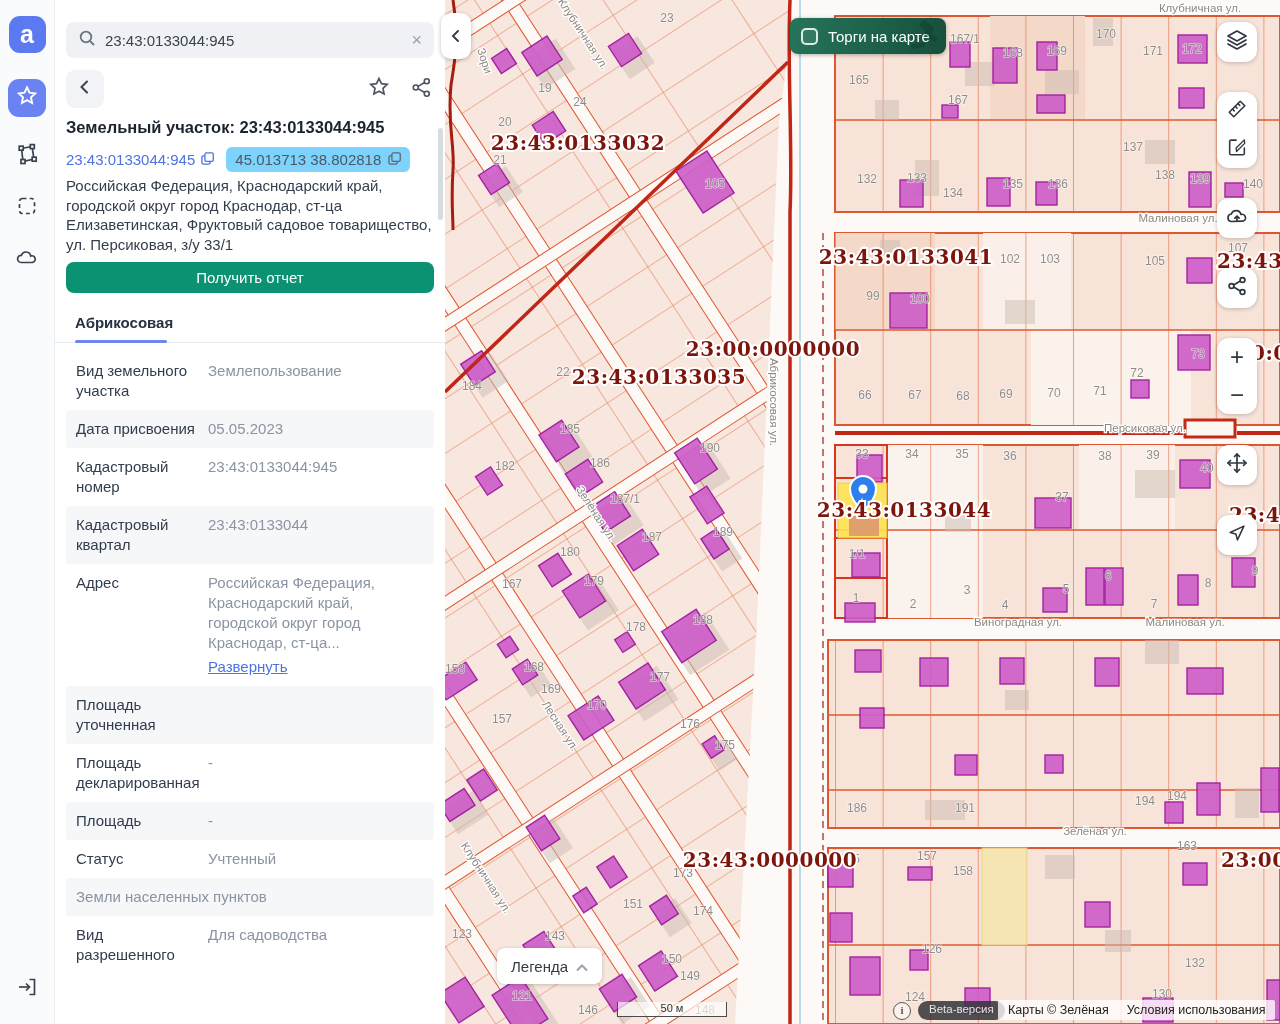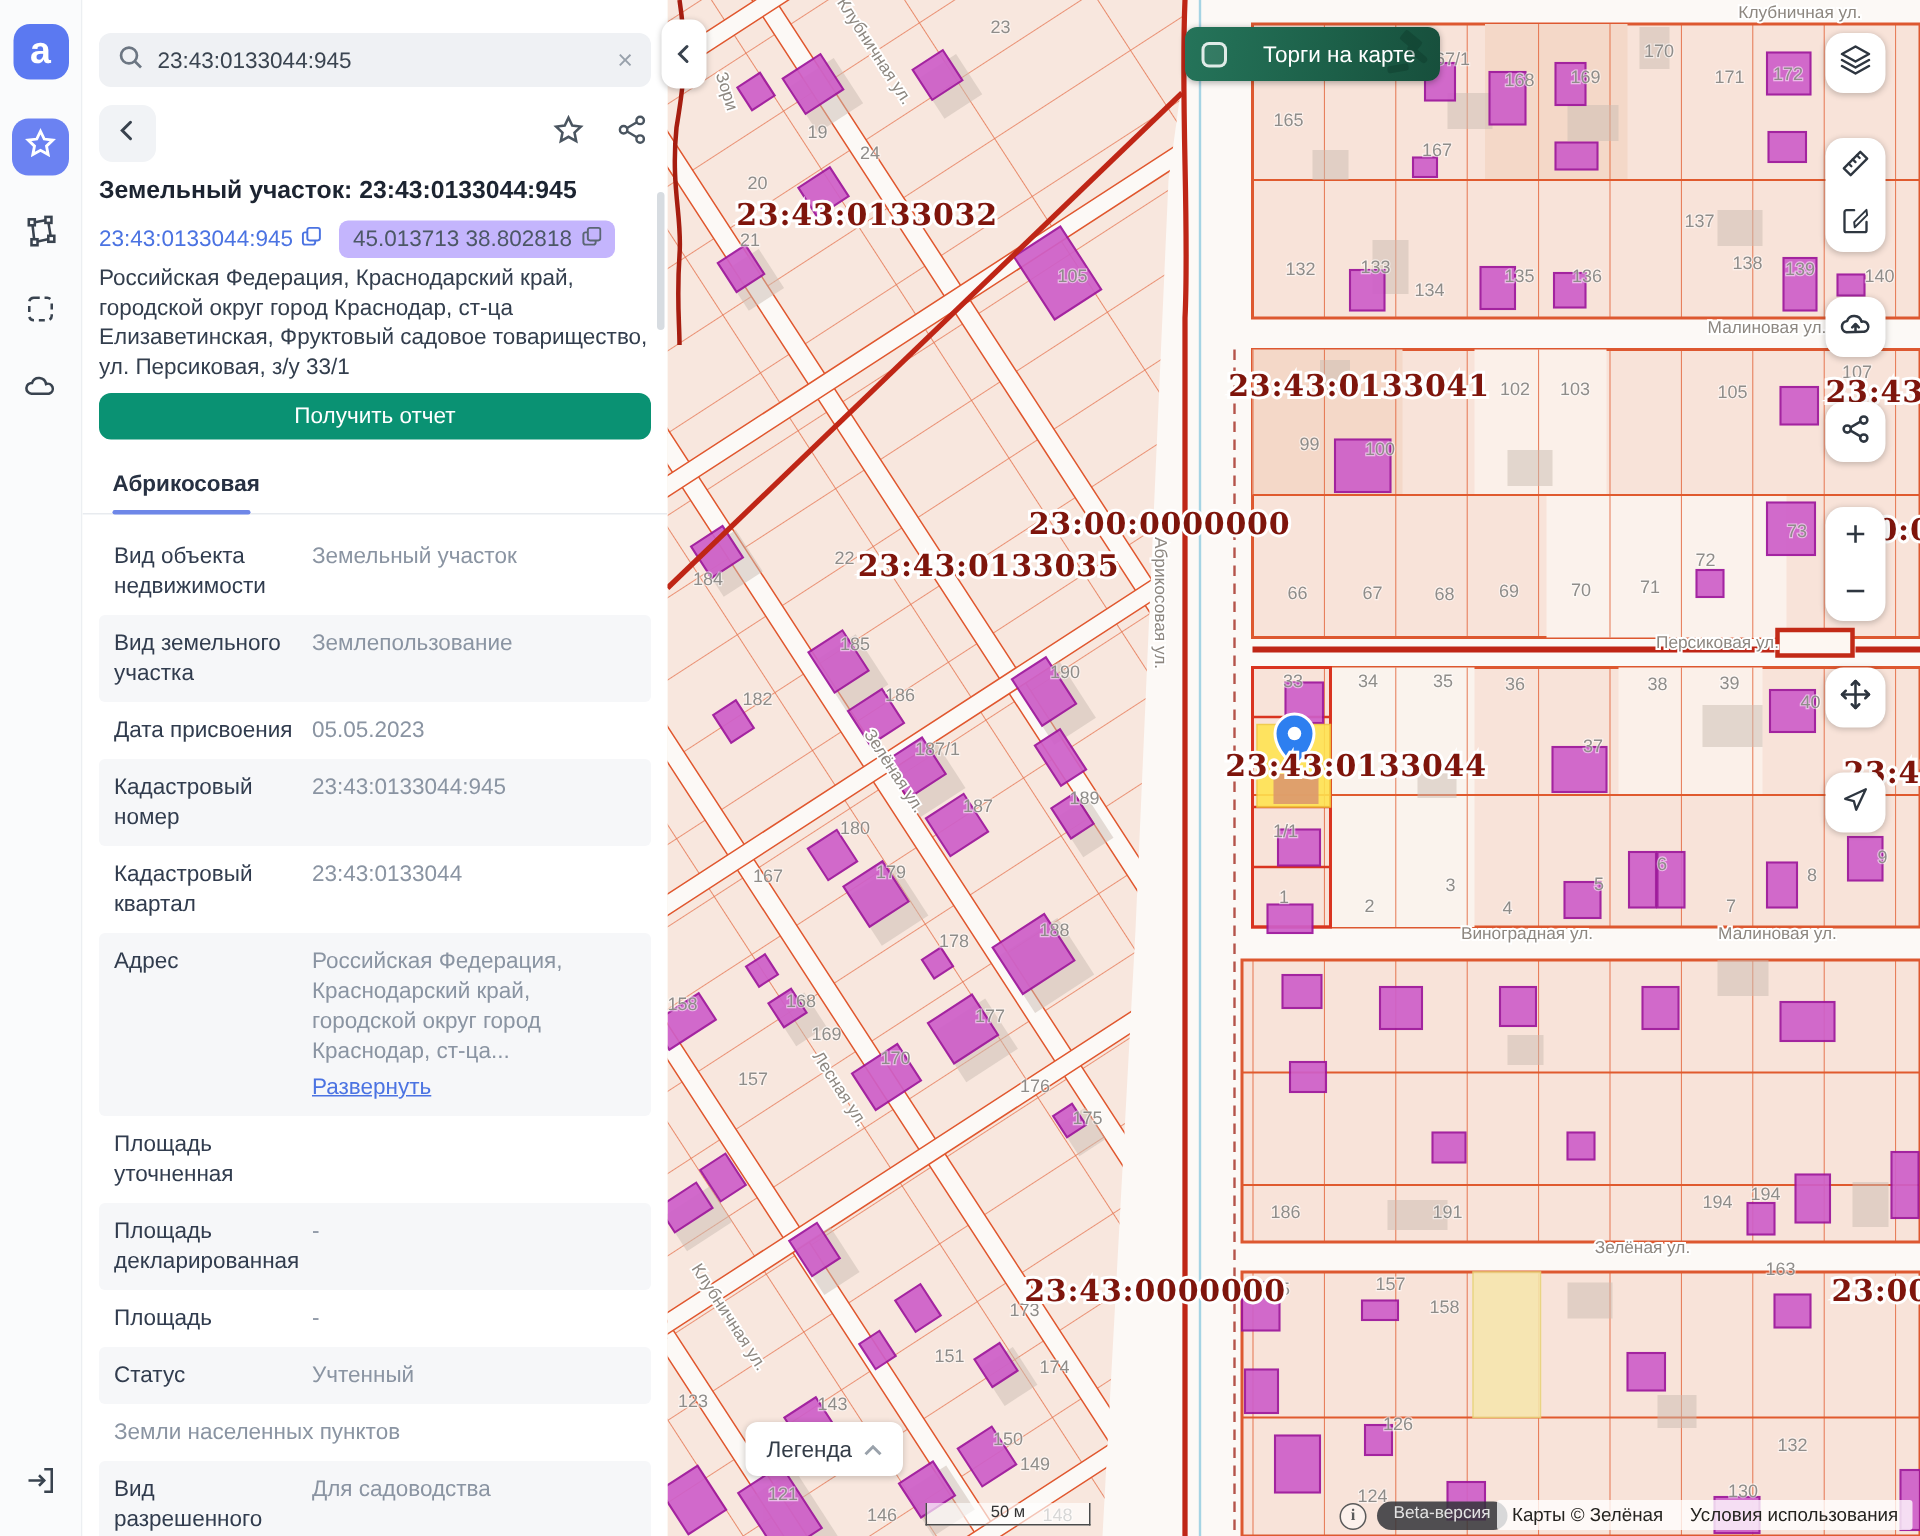--- a/index.html
+++ b/index.html
@@ -27,21 +27,21 @@
     font-size:15px; color:#3a4450; font-family:inherit; }
   .searchbox .clear { color:#98a1ab; font-size:18px; line-height:1; cursor:pointer; }
   .actionrow { position:absolute; left:11px; top:70px; width:368px; height:38px; display:flex; align-items:center; }
   .backbtn { width:38px; height:38px; background:#f1f3f6; border-radius:9px; display:flex;
     align-items:center; justify-content:center; }
   .actionrow .spacer { flex:1; }
   .iconbtn { width:26px; height:26px; margin-left:16px; display:flex; align-items:center; justify-content:center; }
   .ptitle { position:absolute; left:11px; top:118px; width:370px; font-size:16.5px; font-weight:bold; color:#1c2431; }
   .idrow { position:absolute; left:11px; top:147px; display:flex; align-items:center; gap:12px; }
   .cadlink { color:#4b73e2; font-size:15px; display:flex; align-items:center; gap:6px; }
-  .coordchip { background:#c4b5fd; border-radius:6px; padding:4px 9px; font-size:15px; color:#4c5765;
+  .coordchip { background:#7dd3fc; border-radius:6px; padding:4px 9px; font-size:15px; color:#4c5765;
     display:flex; align-items:center; gap:7px; }
   .copyic { width:13px; height:13px; }
   .addr { position:absolute; left:11px; top:176px; width:372px; font-size:15px; color:#333e4d; line-height:19.5px; }
   .report { position:absolute; left:11px; top:262px; width:368px; height:31px; background:#0a9273;
     border:none; border-radius:8px; color:#fff; font-size:15px; font-family:inherit; cursor:pointer; }
   .tabs { position:absolute; left:0; top:310px; width:390px; border-bottom:1px solid #e8ebef; height:33px; }
   .tab { position:absolute; left:20px; top:4px; font-size:15px; font-weight:bold; color:#273142; padding-bottom:10px; }
   .tabline { position:absolute; left:20px; top:30px; width:92px; height:3px; background:#6e87e8; border-radius:2px; }
   .itable { position:absolute; left:11px; top:352px; width:368px; }
   .irow { display:flex; padding:9px 10px; font-size:15px; line-height:20px; }
@@ -51,21 +51,21 @@
   .irow .val a { color:#4b73e2; display:inline-block; margin-top:4px; }
   .pscroll { position:absolute; right:2px; top:128px; width:5px; height:92px; background:#d7dce1; border-radius:3px; }
 
   
   .map { position:absolute; left:445px; top:0; width:835px; height:1024px; background:#fcf9f6; }
   .map svg.base { position:absolute; left:0; top:0; }
   .collapse { position:absolute; left:-4px; top:13px; width:30px; height:46px; background:#fff;
     border-radius:10px; box-shadow:0 1px 4px rgba(0,0,0,.25); display:flex; align-items:center; justify-content:center; }
   .torgi { position:absolute; left:345px; top:18px; height:36px; border-radius:8px; overflow:hidden;
     background:linear-gradient(100deg,#25745a 0%,#1c5f48 60%,#174f3c 100%);
-    display:flex; align-items:center; padding:0 16px 0 11px; gap:24px; box-shadow:0 1px 4px rgba(0,0,0,.3); }
+    display:flex; align-items:center; padding:0 16px 0 11px; gap:10px; box-shadow:0 1px 4px rgba(0,0,0,.3); }
   .torgi .cbx { width:17px; height:17px; border:2px solid rgba(255,255,255,.85); border-radius:5px;
     background:rgba(255,255,255,.08); }
   .torgi .tlabel { color:#fff; font-size:15px; white-space:nowrap; }
   .torgi .gavel { position:absolute; right:2px; top:0px; opacity:.35; }
   .mapbtn { position:absolute; left:772px; width:40px; height:40px; background:#fff; border-radius:12px;
     box-shadow:0 1px 4px rgba(0,0,0,.22); display:flex; align-items:center; justify-content:center; }
   .mapgrp { position:absolute; left:772px; width:40px; background:#fff; border-radius:12px;
     box-shadow:0 1px 4px rgba(0,0,0,.22); display:flex; flex-direction:column; align-items:center; }
   .mapgrp > div { width:40px; height:38px; display:flex; align-items:center; justify-content:center; }
   .mapbtn svg, .mapgrp svg { stroke:#2e3640; fill:none; stroke-width:1.7; stroke-linecap:round; stroke-linejoin:round; }
@@ -205,24 +205,20 @@
   <div class="addr">Российская Федерация, Краснодарский край, городской округ город Краснодар, ст-ца Елизаветинская, Фруктовый садовое товарищество, ул. Персиковая, з/у 33/1</div>
 
   <button class="report">Получить отчет</button>
 
   <div class="tabs">
     <div class="tab">Абрикосовая</div>
     <div class="tabline"></div>
   </div>
 
   <div class="itable" id="info-table">
-      <div class="irow">
-        <div class="lbl">Вид объекта недвижимости</div>
-        <div class="val">Земельный участок</div>
-      </div>
       <div class="irow">
         <div class="lbl">Вид земельного участка</div>
         <div class="val">Землепользование</div>
       </div>
       <div class="irow">
         <div class="lbl">Дата присвоения</div>
         <div class="val">05.05.2023</div>
       </div>
       <div class="irow">
         <div class="lbl">Кадастровый номер</div>

